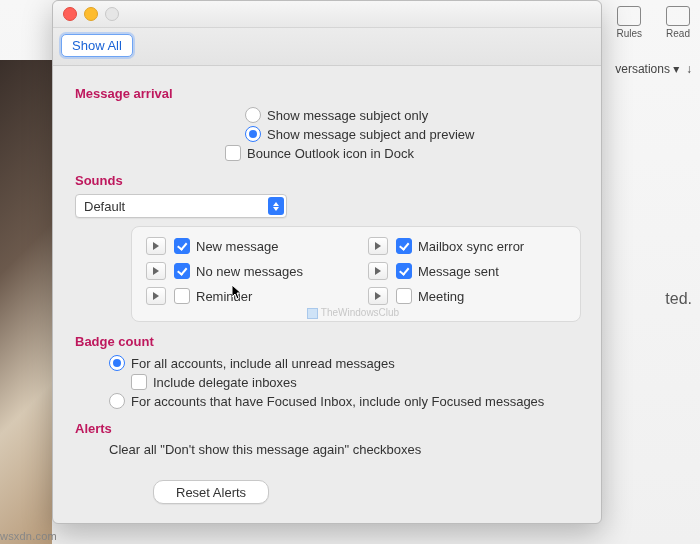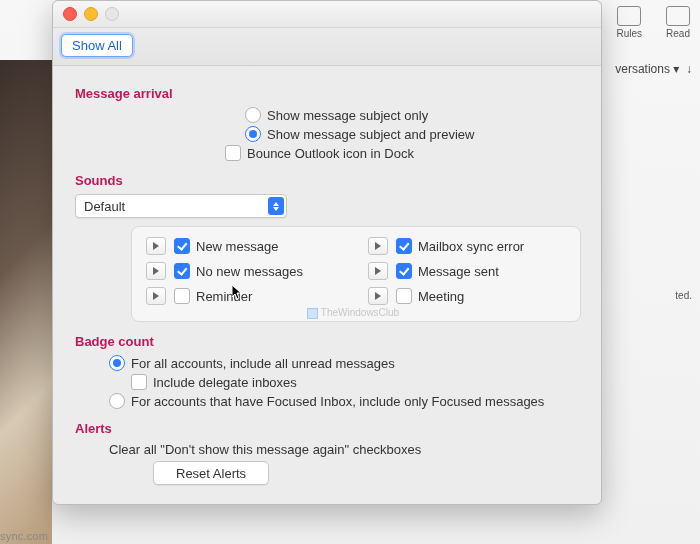--- a/index.html
+++ b/index.html
@@ -38,21 +38,21 @@
   .tb-item { display:flex; flex-direction:column; align-items:center; gap:2px; }
   .tb-icon { width:22px; height:18px; border:1.5px solid #888; border-radius:3px; position:relative; }
   .tb-icon.meeting::before { content:""; position:absolute; left:3px; right:3px; top:3px; height:3px; background:#888; }
   .bg-convo {
     position: absolute;
     right: 8px; top: 62px;
     font-size: 12px;
     color: #444;
   }
   .bg-ted {
-    position:absolute; right:8px; top:290px; font-size:10px; color:#555;
+    position:absolute; right:8px; top:290px; font-size:16px; color:#555;
   }
   .bg-footer-url {
     position:absolute; left:0; bottom:2px; font-size:11px; color:#888; letter-spacing:0.2px;
   }
   
   .panel {
     position: absolute;
     left: 52px; top: 0;
     width: 548px;
     background: #ececec;
@@ -200,23 +200,24 @@
   .watermark .sq { display:inline-block; width:9px;height:9px; background:#cfe3f7; border:1px solid #a9c8eb; vertical-align:middle; margin-right:3px;}
   .cursor {
     position:absolute;
     left: 100px; top: 58px;
     width: 12px; height: 16px;
   }
   .cursor svg { width:12px; height:16px; }
   .btn-wide {
     display:inline-flex; align-items:center; justify-content:center;
     height:22px; padding: 0 22px;
-    background:#fff; border:1px solid #c8c8c8; border-radius:5px;
+    background:#fff; border:1px solid #c8c8c8; border-radius:10px;
     font-size:13px; color:#333;
     box-shadow:0 1px 1px rgba(0,0,0,0.06);
+    margin-top:19px;
   }
   .mt4{margin-top:4px;} .mt8{margin-top:0;} .mt12{margin-top:12px;}
 </style>
 </head>
 <body>
 
 <div class="bg-app"></div>
 <div class="bg-desktop"></div>
 
 <div class="bg-toolbar-right">
@@ -230,21 +231,21 @@
   </div>
   <div class="tb-item">
     <span class="tb-icon"></span>
     <span>Read</span>
   </div>
 </div>
 <div class="bg-convo">
   <span>versations</span> <span>▾</span>&nbsp;&nbsp;↓
 </div>
 <div class="bg-ted">ted.</div>
-<div class="bg-footer-url">sync.com</div>
+<div class="bg-footer-url">wsxdn.com</div>
 
 <div class="panel">
 
   <div class="titlebar">
     <div class="traffic">
       <span class="tl red"></span>
       <span class="tl yellow"></span>
       <span class="tl green"></span>
     </div>
   </div>

